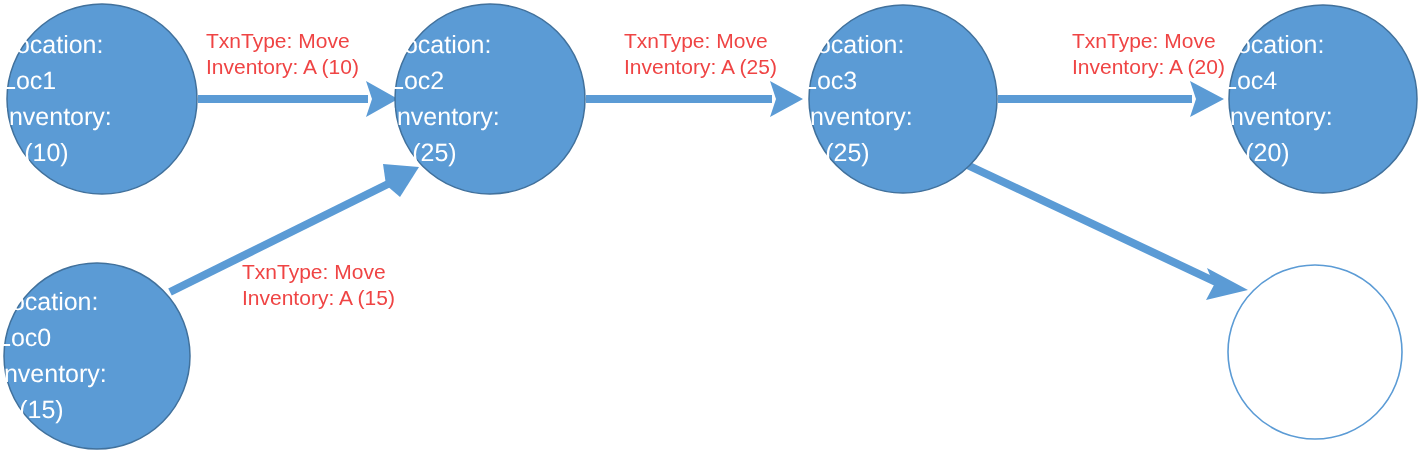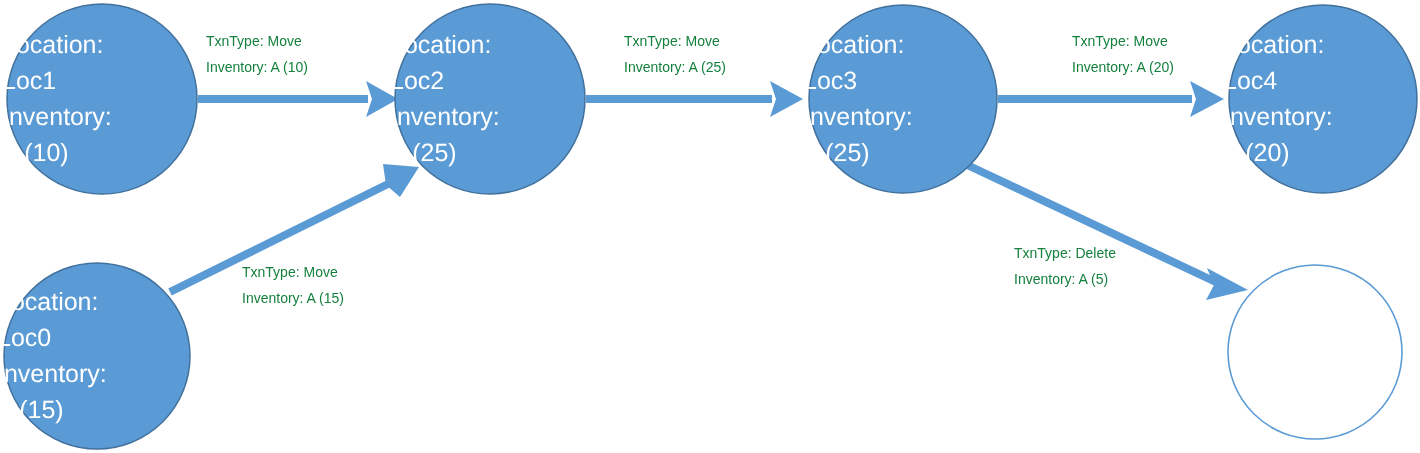--- a/index.html
+++ b/index.html
@@ -30,23 +30,23 @@
     color: #ffffff;
     font-family: "Liberation Sans", sans-serif;
     font-size: 25px;
     line-height: 36px;
     white-space: pre-line;
     pointer-events: none;
     text-rendering: geometricPrecision;
   }
   .edge-label {
     position: absolute;
-    color: #15803d;
+    color: #ef4444;
     font-family: "Liberation Sans", sans-serif;
-    font-size: 14px;
+    font-size: 21px;
     line-height: 26px;
     white-space: pre-line;
     text-align: left;
   }
 </style>
 </head>
 <body>
 
 <div id="canvas">
 
@@ -117,16 +117,14 @@
 
   <div class="edge-label" style="left:624px; top:28px;">TxnType: Move
 Inventory: A (25)</div>
 
   <div class="edge-label" style="left:1072px; top:28px;">TxnType: Move
 Inventory: A (20)</div>
 
   <div class="edge-label" style="left:242px; top:259px;">TxnType: Move
 Inventory: A (15)</div>
 
-  <div class="edge-label" style="left:1014px; top:240px;">TxnType: Delete
-Inventory: A (5)</div>
 
 </div>
 
 </body></html>

